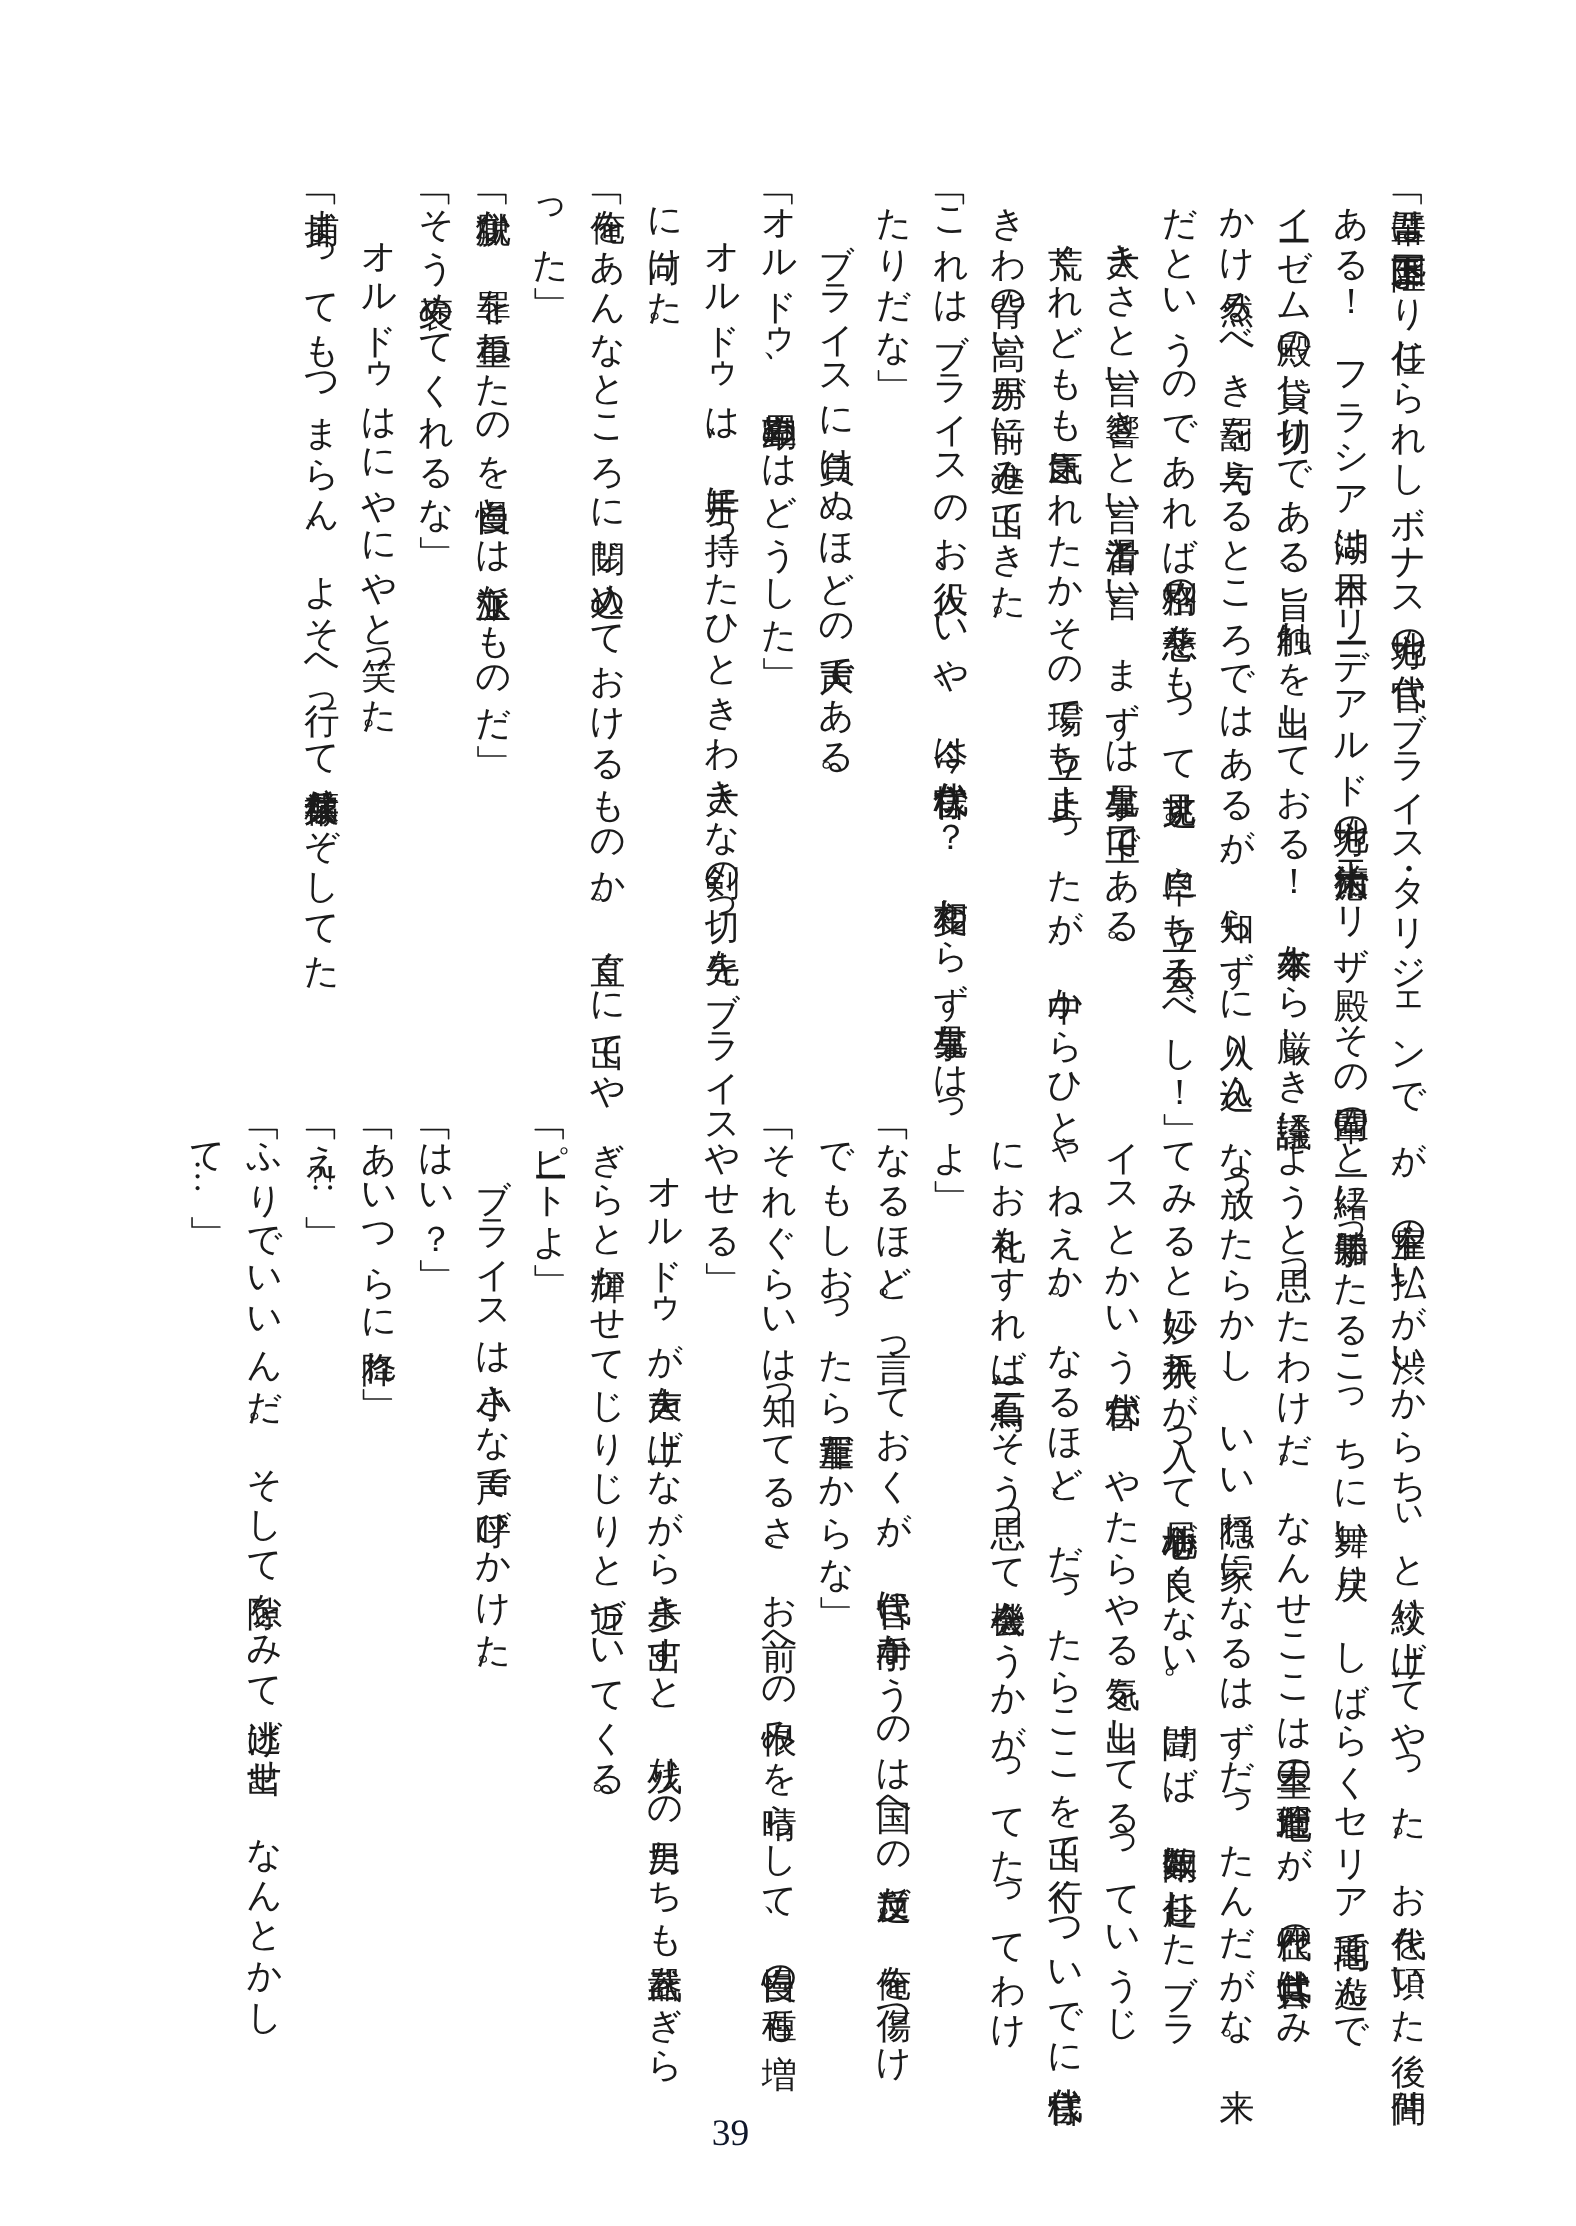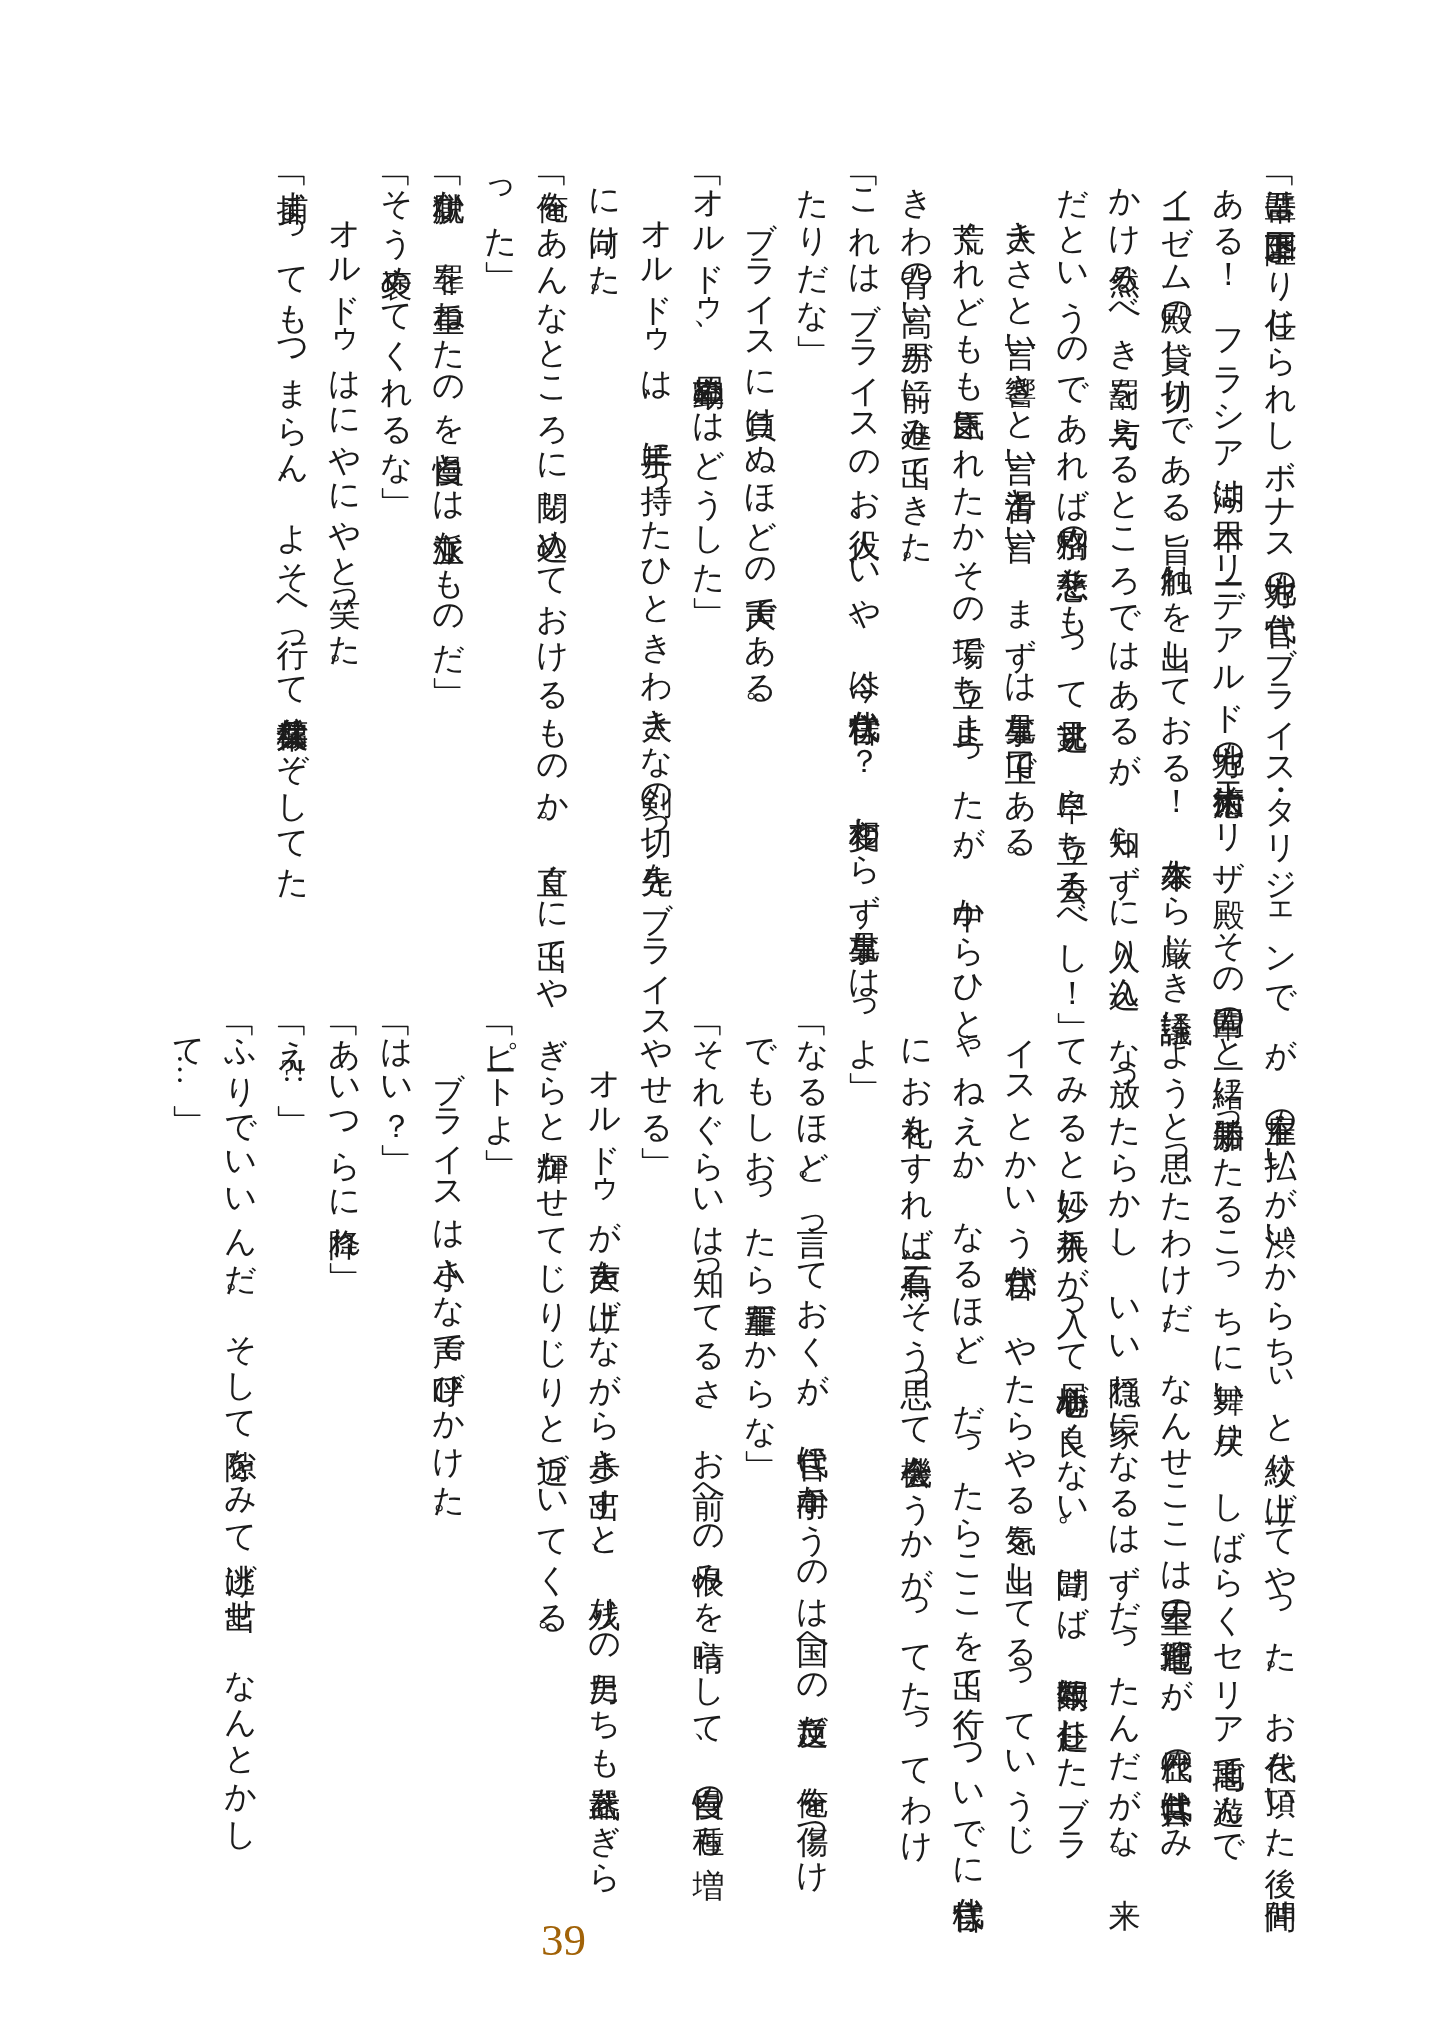--- a/index.html
+++ b/index.html
@@ -37,24 +37,24 @@
   .tblock p.indent { text-indent: 1em; }
   .tcy {
     text-combine-upright: all;
     -webkit-text-combine: horizontal;
   }
   .pagenum {
     position: absolute;
     top: 1922px;
     left: 541px;
     width: 140px;
-    text-align: left;
-    font-size: 45px;
+    text-align: right;
+    font-size: 34px;
     line-height: 36px;
-    color: #a16207;
+    color: #0f172a;
   }
 </style>
 </head>
 <body>
 
 <div class="page">
   <div class="tblock block-top">
       <p>「吾輩は国王陛下より任じられしボナス地方の代官、ブライス・タリジェンである！　フラシア湖は本日、リーデアルド地方の大治癒術エリザ殿、その同輩のイーゼム殿の貸し切りである旨、触れを出しておる！　本来なら厳しき詮議にかけ然るべき罰を与えるところではあるが、知らずに入り込んだというのであれば格別の慈悲をもって見逃す。早々に立ち去るべし！」</p>
       <p class="indent">大きさと言い響きと言い滑舌と言い、まずは見事な口上である。</p>
       <p class="indent">荒くれどもも気圧されたかその場で立ち止まったが、中からひときわ背の高い男が前に進み出てきた。</p>

